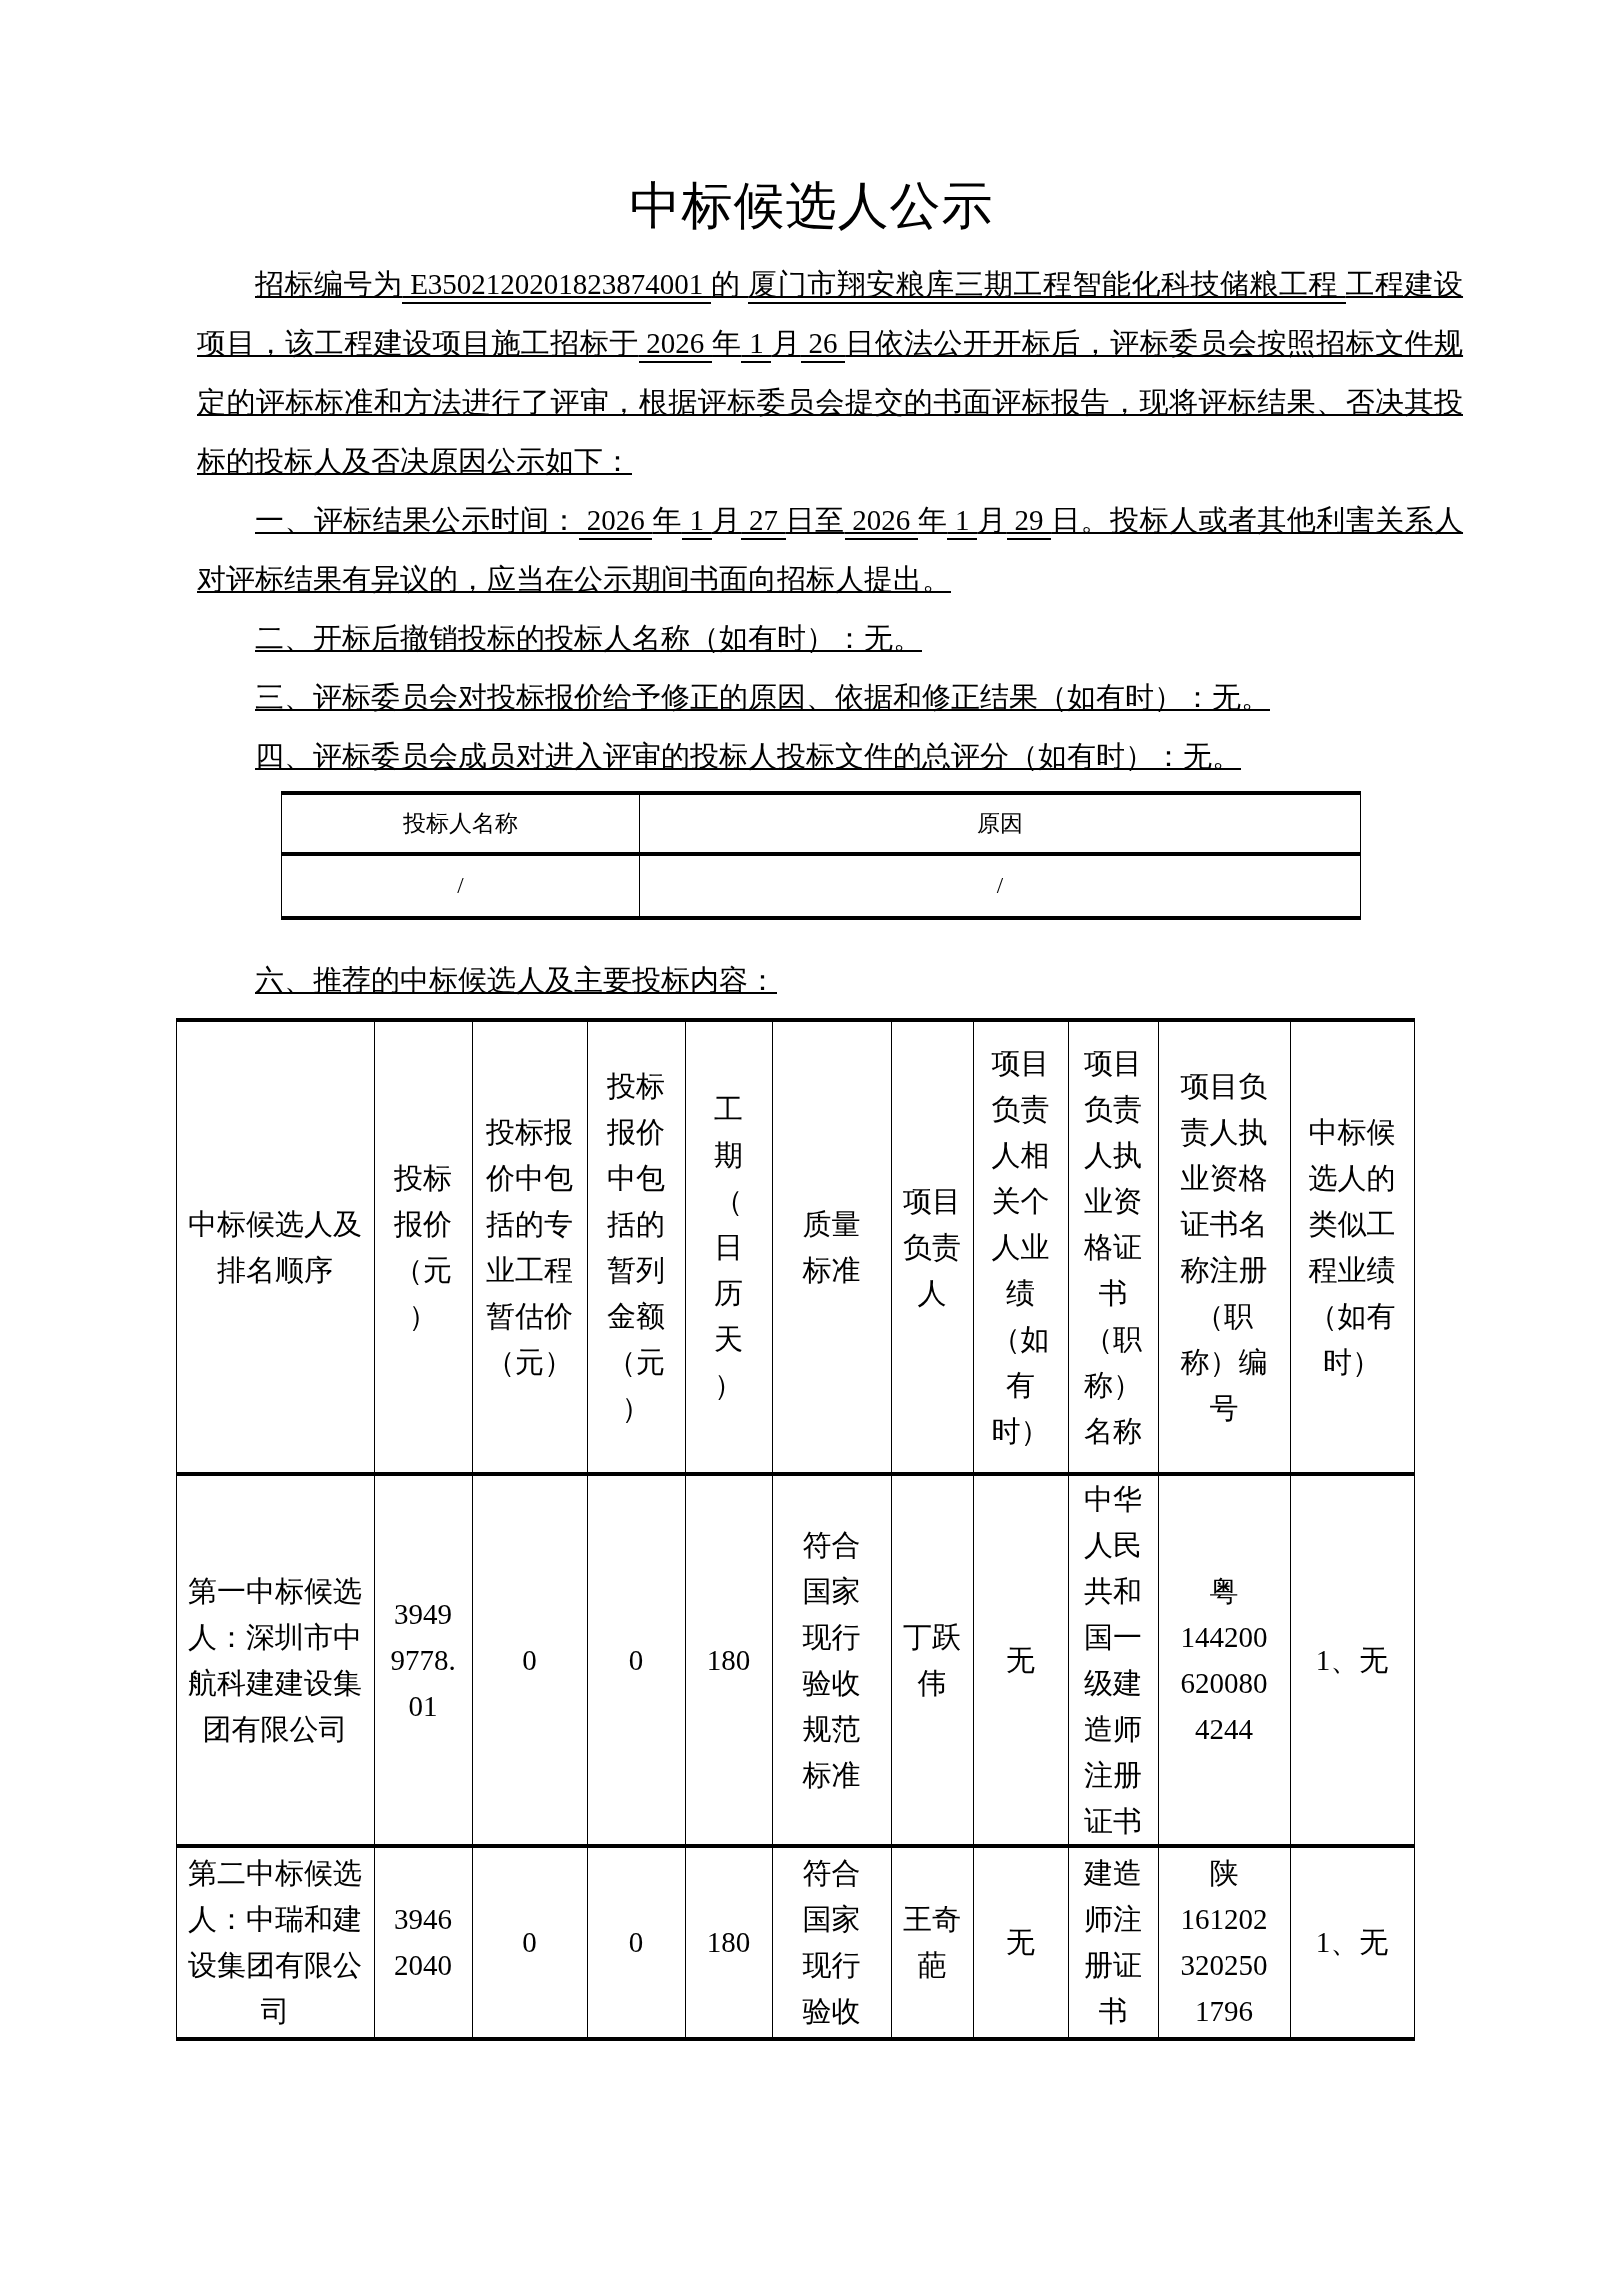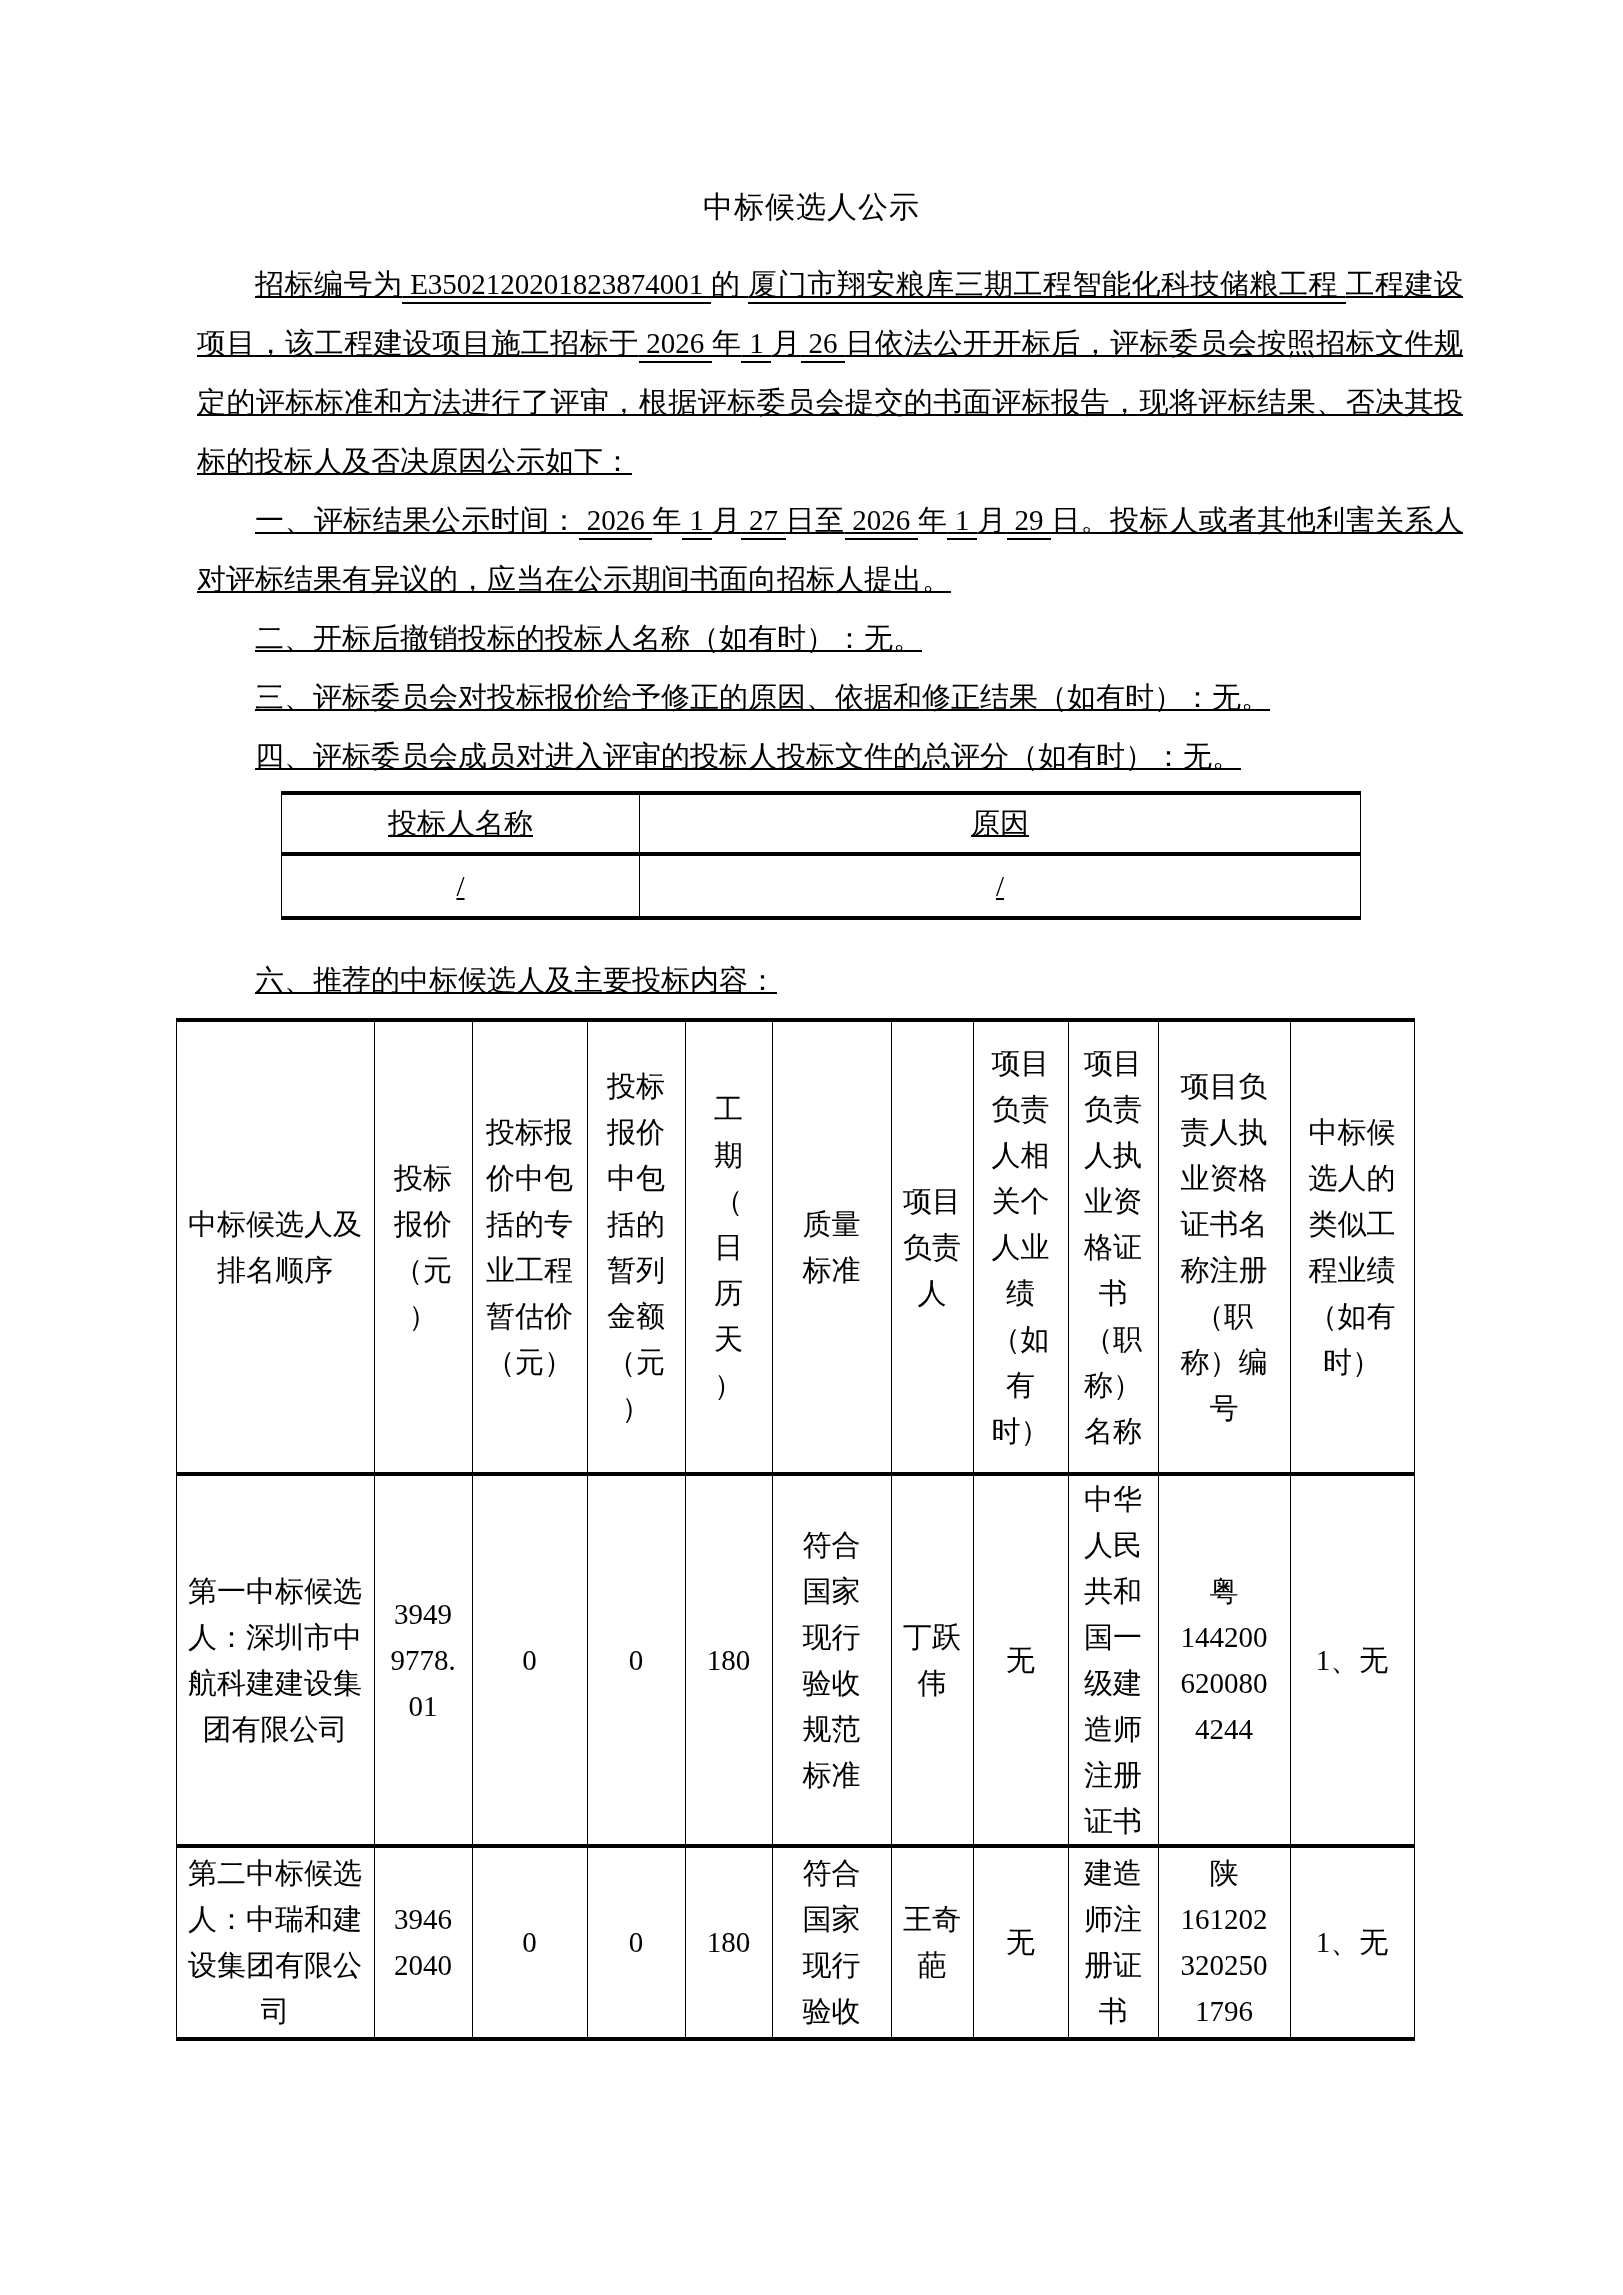--- a/index.html
+++ b/index.html
@@ -2,43 +2,43 @@
 <html style="font-size:8.2px"><head>
 <meta charset="utf-8">
 <style>
   html,body{margin:0;padding:0;}
   body{
     width:1623px;height:2295px;background:#ffffff;color:#000;
     font-family:"Liberation Serif","DejaVu Serif",serif;
     position:relative;overflow:hidden;
   }
   .title{
-    font-size:30px;font-weight:400;text-align:center;
+    font-size:51px;font-weight:400;text-align:center;
     margin:181px 0 23px 0;line-height:51px;letter-spacing:1px;
   }
   .content{margin:0 160px 0 197px;}
   .para{
     font-size:29px;line-height:59px;margin:0;
     text-align:justify;text-indent:58px;
     word-break:break-all;
     text-decoration:underline;
   }
   .para span.u{
     border-bottom:2.6px solid #000;padding-bottom:1.5px;
   }
   
   #table1{
     border-collapse:collapse;table-layout:fixed;
     width:1079px;margin:5.1px 0 0 84px;
     border-top:4.1px solid #000;border-bottom:4.1px solid #000;
   }
   #table1 th,#table1 td{
     border:1.5px solid #000;
-    font-size:29px;font-weight:400;text-align:center;vertical-align:middle;
-    padding:0;overflow:hidden;text-decoration:underline;
+    font-size:23px;font-weight:400;text-align:center;vertical-align:middle;
+    padding:0;overflow:hidden;
   }
   #table1 thead th{border-bottom:4.1px solid #000;height:57px;}
   #table1 tbody td{height:60px;}
   
   .sec6{margin-top:31px;}
   
   #table2{
     border-collapse:collapse;table-layout:fixed;
     width:1237px;margin:7.7px 0 0 -21.5px;
     border-top:4.1px solid #000;border-bottom:4.1px solid #000;

